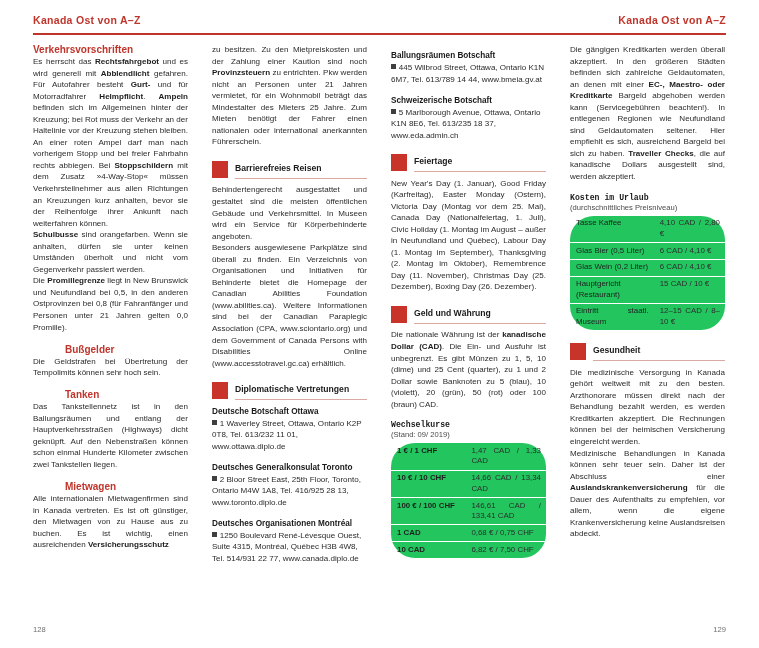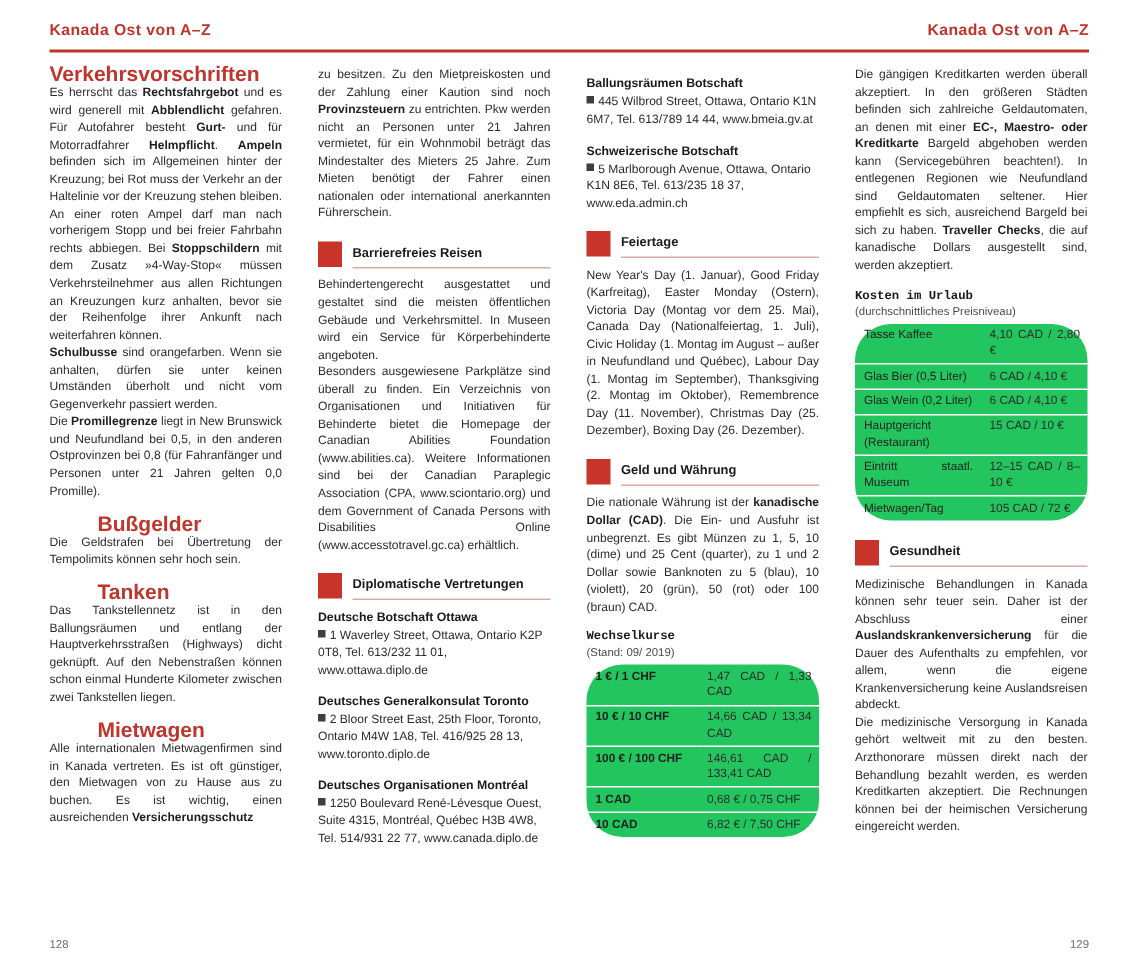--- a/index.html
+++ b/index.html
@@ -76,21 +76,21 @@
     hyphens: auto;
     -webkit-hyphens: auto;
     word-spacing: -0.1px;
   }
   p.body + p.body { margin-top: 0; }
 
   b, .b { font-weight: bold; color: #1e1e1e; }
 
   
   .subhead {
-    font-size: 14px;
+    font-size: 10px;
     font-weight: bold;
     color: #c0352b;
     margin: 0 0 0.5px 0;
     line-height: 11.5px;
   }
   .subhead.spaced { margin-top: 10.5px; padding-left: 32px; }
 
   
   .sechead {
     position: relative;
@@ -323,34 +323,30 @@
               <td>6 CAD / 4,10 €</td>
             </tr>
           <tr>
               <td class="k">Hauptgericht (Restaurant)</td>
               <td>15 CAD / 10 €</td>
             </tr>
           <tr>
               <td class="k">Eintritt staatl. Museum</td>
               <td>12–15 CAD / 8–10 €</td>
             </tr>
-          <tr>
-              <td class="k">Mietwagen/Tag</td>
-              <td>105 CAD / 72 €</td>
-            </tr>
         </tbody>
       </table>
 
       <div class="sechead">
         <span class="swatch"></span>
         <span class="label">Gesundheit</span>
         <span class="rule"></span>
       </div>
+      <p class="body">Die medizinische Versorgung in Kanada gehört weltweit mit zu den besten. Arzthonorare müssen direkt nach der Behandlung bezahlt werden, es werden Kreditkarten akzeptiert. Die Rechnungen können bei der heimischen Versicherung eingereicht werden.</p>
       <p class="body"><span>Medizinische Behandlungen in Kanada können sehr teuer sein. Daher ist der Abschluss einer </span><b>Auslandskrankenversicherung</b><span> für die Dauer des Aufenthalts zu empfehlen, vor allem, wenn die eigene Krankenversicherung keine Auslandsreisen abdeckt.</span></p>
-      <p class="body">Die medizinische Versorgung in Kanada gehört weltweit mit zu den besten. Arzthonorare müssen direkt nach der Behandlung bezahlt werden, es werden Kreditkarten akzeptiert. Die Rechnungen können bei der heimischen Versicherung eingereicht werden.</p>
     </div>
 
   </div>
 
   <div class="folio left">128</div>
   <div class="folio right">129</div>
 
 </div>
 
 </body></html>

